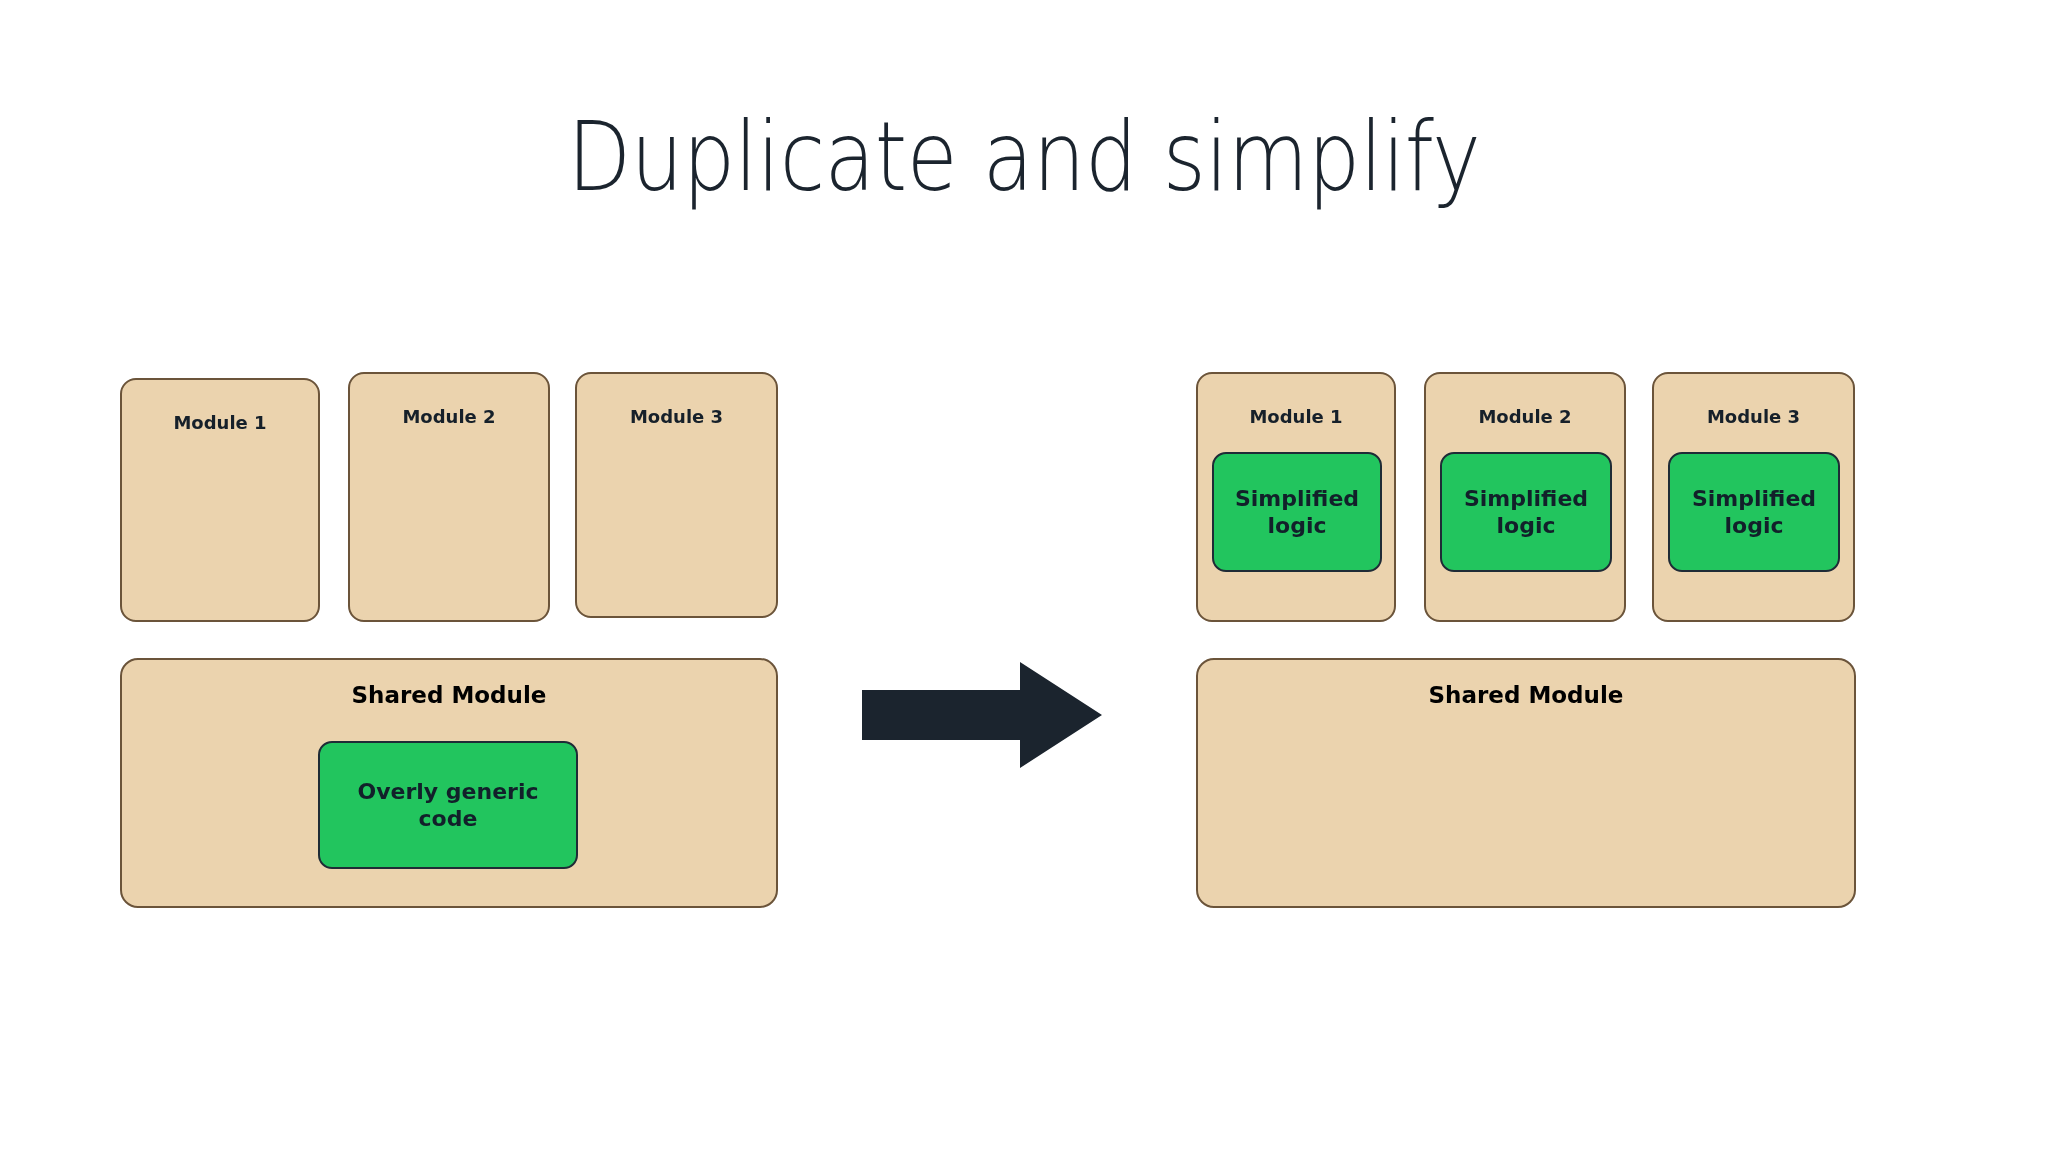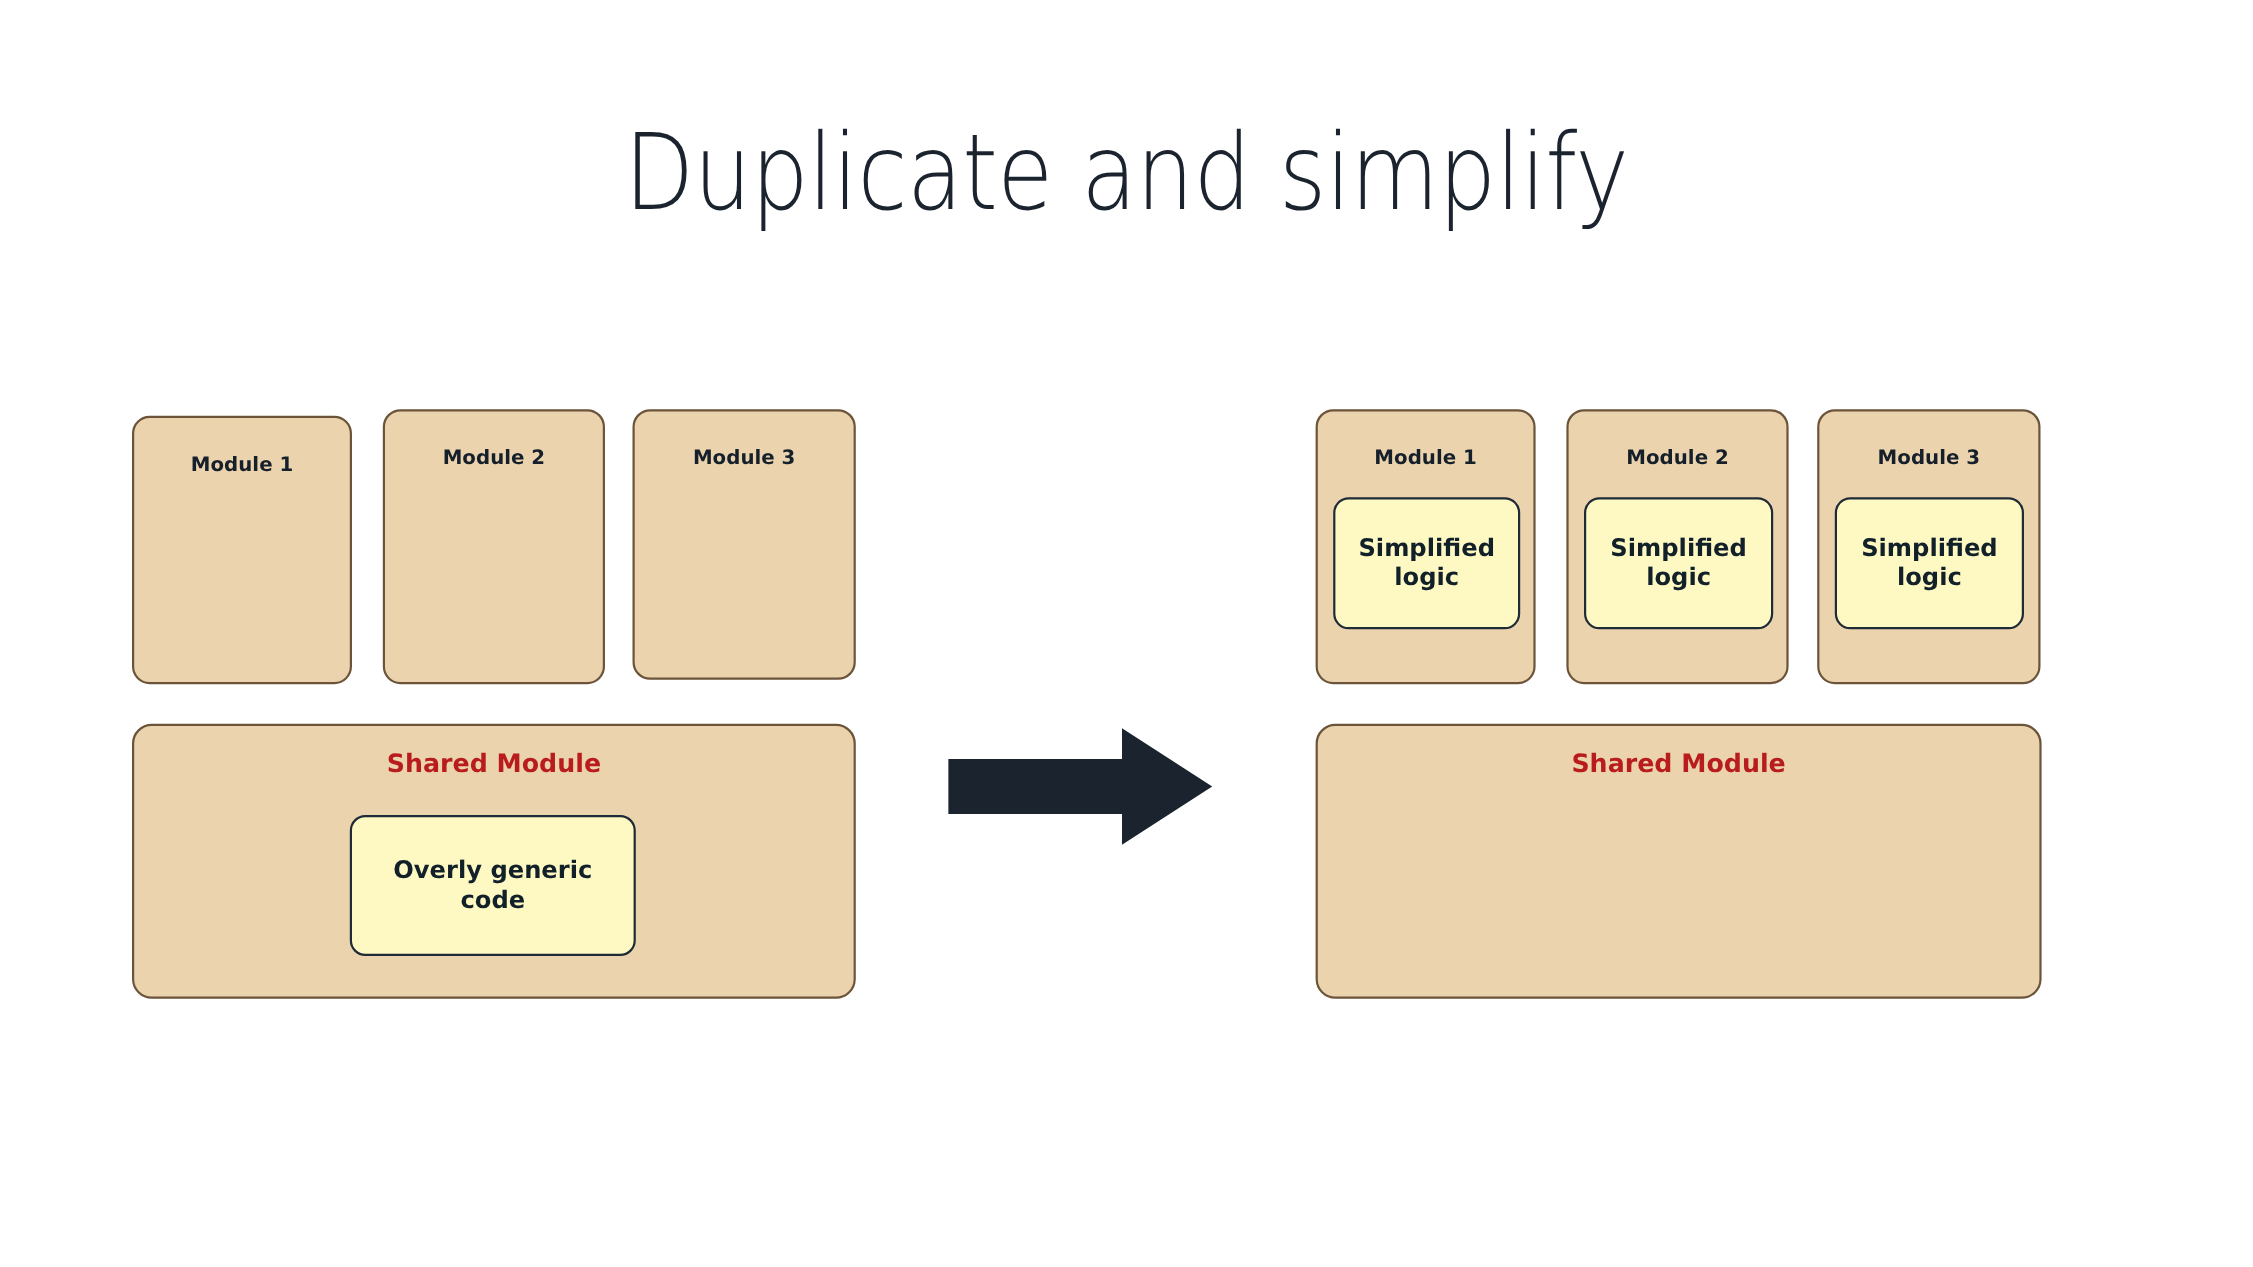--- a/index.html
+++ b/index.html
@@ -70,27 +70,27 @@
     box-sizing: border-box;
   }
   .shared-label {
     position: absolute;
     top: 22px;
     left: 0;
     width: 100%;
     text-align: center;
     font-size: 23px;
     font-weight: bold;
-    color: #b91c1c;
+    color: #000000;
     white-space: nowrap;
   }
 
   .green-box {
     position: absolute;
-    background: #fef9c3;
+    background: #22c55e;
     border: 2px solid #1f2b36;
     border-radius: 14px;
     box-sizing: border-box;
     display: flex;
     align-items: center;
     justify-content: center;
     text-align: center;
     font-size: 22px;
     font-weight: bold;
     color: #12202a;

